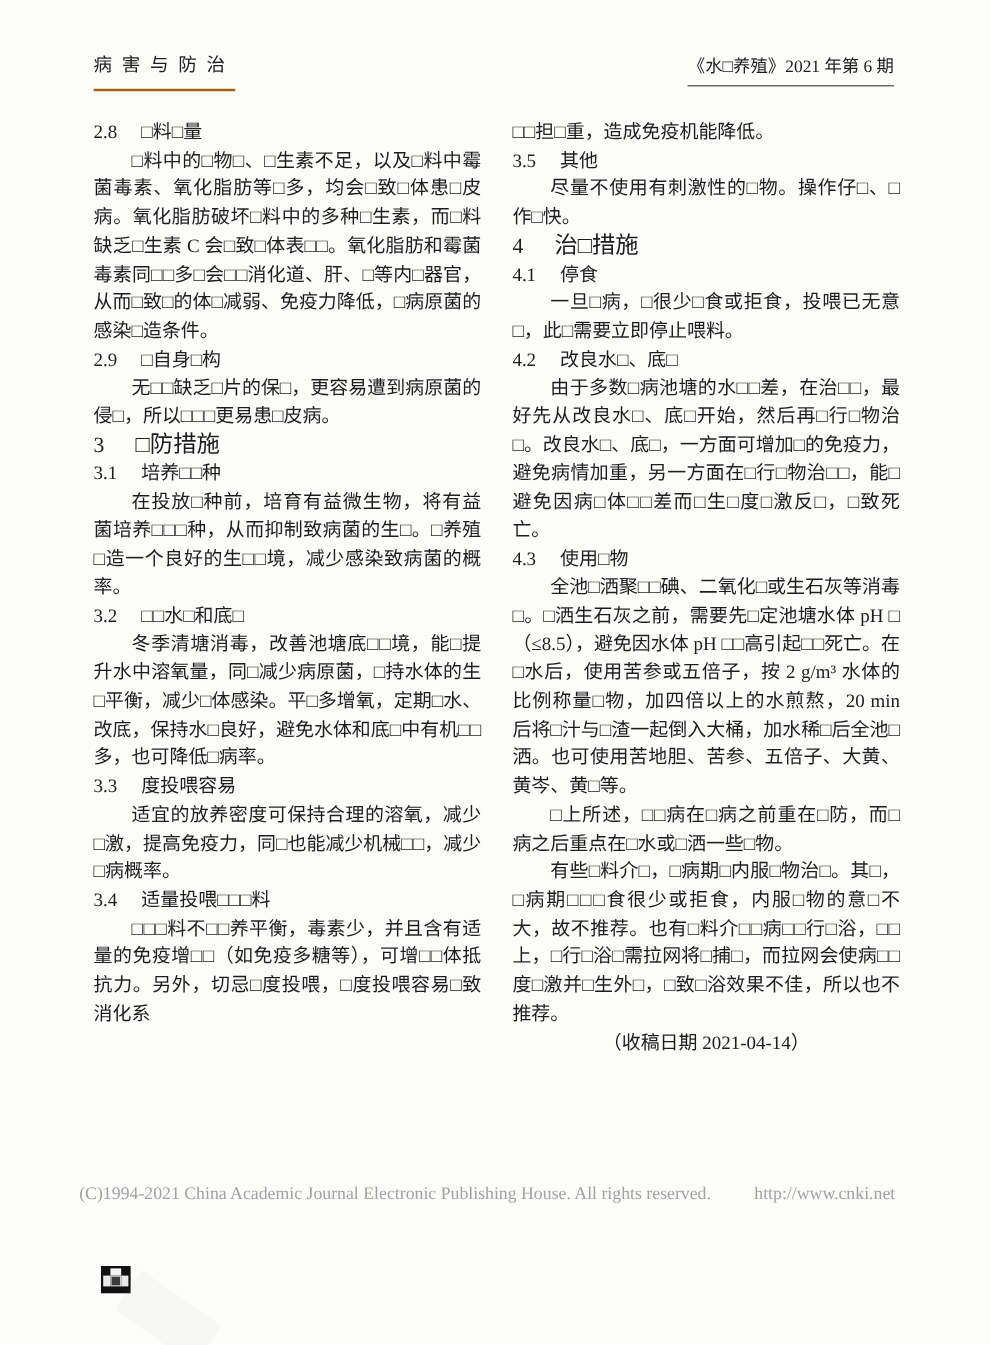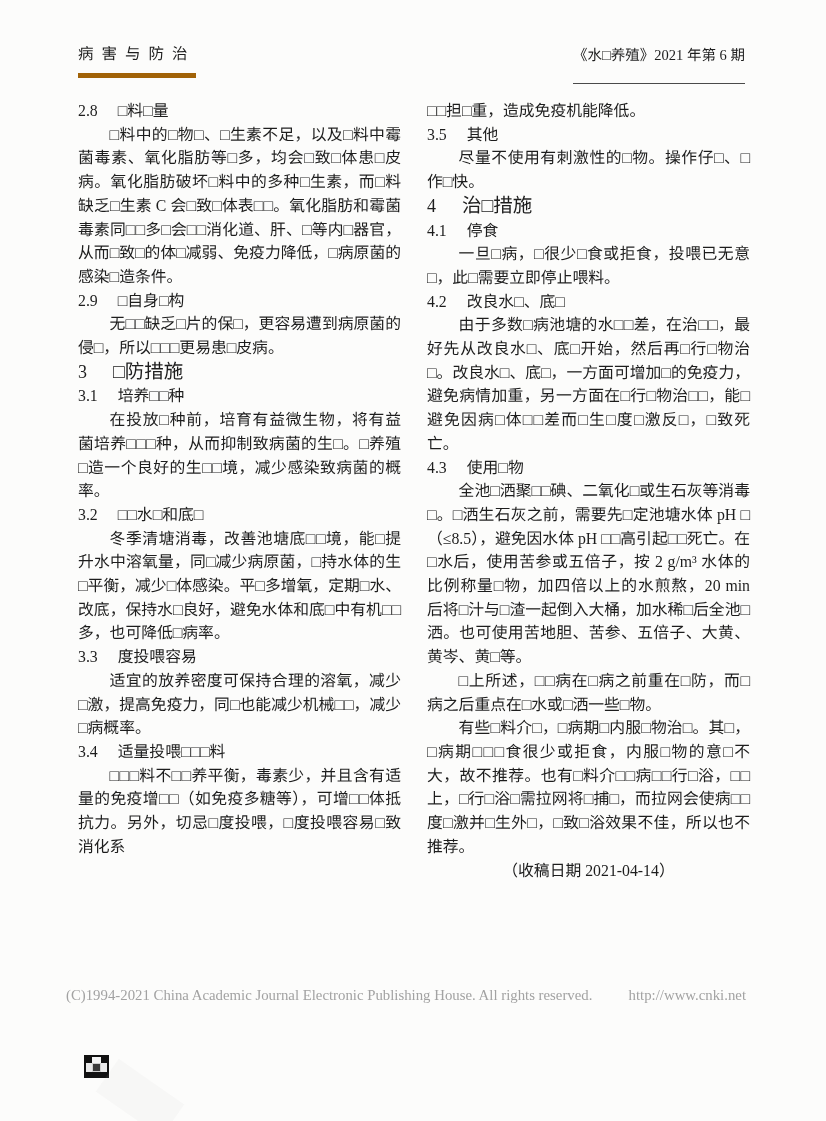--- a/index.html
+++ b/index.html
@@ -18,29 +18,29 @@
   }
 
   
   .runhead-left {
     position: absolute;
     left: 78px;
     top: 41px;
     font-size: 15.5px;
     letter-spacing: 8px;
     padding-bottom: 10px;
-    border-bottom: 5px solid #a16207;
+    border-bottom: 2px solid #a16207;
     white-space: nowrap;
   }
   .runhead-right {
     position: absolute;
     right: 81px;
     top: 43px;
     font-size: 14.5px;
-    padding-bottom: 19px;
+    padding-bottom: 6px;
     border-bottom: 1px solid #4a4a4a;
     white-space: nowrap;
   }
 
   
   .col {
     position: absolute;
     top: 99px;
     width: 323px;
     font-size: 15.8px;

